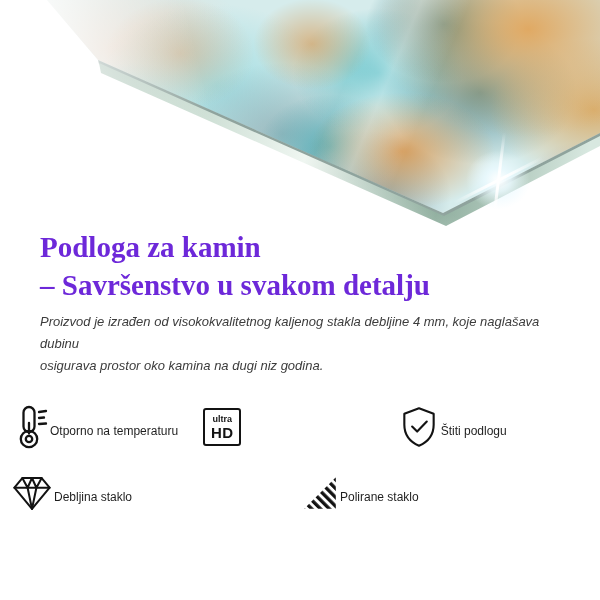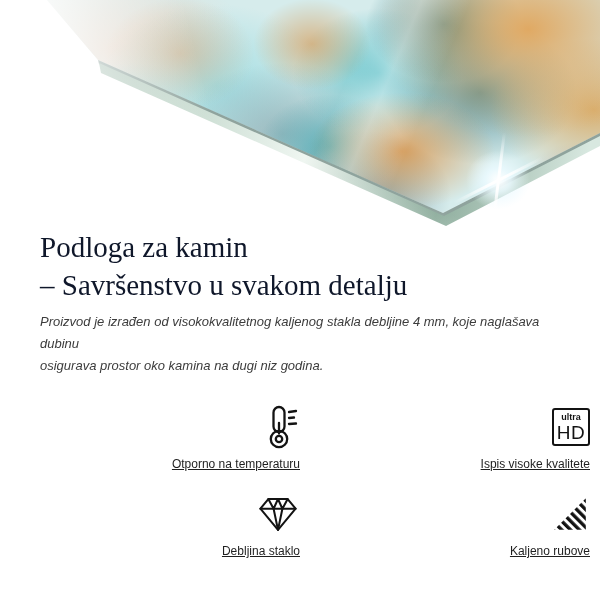--- a/index.html
+++ b/index.html
@@ -61,40 +61,40 @@
   }
   .sparkle .ray-v{
     position:absolute;top:-6px;bottom:-6px;left:50%;width:3px;margin-left:-1px;
     background:linear-gradient(180deg, rgba(255,255,255,0), #fff 42%, #fff 58%, rgba(255,255,255,0));
     transform:rotate(7deg);
   }
   
   .title{
     position:absolute;left:40px;top:228px;width:540px;
     font-family:"Liberation Serif", serif;
-    font-size:29px;line-height:38px;font-weight:400;color:#0f172a;
+    font-size:29px;line-height:38px;font-weight:700;color:#6d28d9;
   }
   .description{
     position:absolute;left:40px;top:311px;width:528px;
     font-size:13px;line-height:22px;color:#3c3c3c;font-style:italic;
   }
   
   .features{position:absolute;left:10px;top:404px;width:580px;}
   .feature-row{display:flex;}
   .feature-row + .feature-row{margin-top:20px;}
-  .feature{flex:1 1 0;display:flex;flex-direction:column;align-items:flex-end;}
+  .feature{flex:1 1 0;display:flex;flex-direction:row;align-items:center;}
   .icon-box{height:46px;display:flex;align-items:center;justify-content:center;}
-  .feature-label{margin-top:7px;font-size:12px;color:#1f1f1f;white-space:nowrap;text-decoration:underline;}
+  .feature-label{margin-top:7px;font-size:12px;color:#1f1f1f;white-space:nowrap;}
   .ico{stroke:#131313;fill:none;stroke-width:2.3;stroke-linecap:round;stroke-linejoin:round;}
   .uhd-box{
     width:34px;height:34px;border:2.5px solid #131313;border-radius:3px;
     display:flex;flex-direction:column;align-items:center;justify-content:center;line-height:1;
   }
   .uhd-top{font-size:9px;font-weight:bold;color:#131313;margin-bottom:1px;}
-  .uhd-bottom{font-size:19px;font-weight:normal;color:#131313;letter-spacing:.5px;}
+  .uhd-bottom{font-size:15px;font-weight:bold;color:#131313;letter-spacing:.5px;}
 </style>
 </head>
 <body>
 
 <div class="photo">
   <div class="glass-panel"></div>
   <div class="glass-seam"></div>
   <div class="glass-edge"></div>
   <div class="photo-fade"></div>
   <div class="sparkle">
@@ -132,23 +132,31 @@
       <div class="feature-label">Otporno na temperaturu</div>
     </div>
 
     <div class="feature">
       <div class="icon-box">
         <div class="uhd-box">
           <span class="uhd-top">ultra</span>
           <span class="uhd-bottom">HD</span>
         </div>
       </div>
-      <div class="feature-label">Ispis visoke kvalitete</div>
     </div>
 
+    <div class="feature">
+      <div class="icon-box">
+        <svg width="44" height="44" viewBox="0 0 48 48">
+          <path class="ico" d="M24 3.5 L40 9.5 V21.5 C40 33.5 33 40.5 24 44.5 C15 40.5 8 33.5 8 21.5 V9.5 Z"></path>
+          <polyline class="ico" points="16.5,23.5 22,29 32.5,18"></polyline>
+        </svg>
+      </div>
+      <div class="feature-label">Štiti podlogu</div>
+    </div>
 
   </div>
   <div class="feature-row">
 
     <div class="feature">
       <div class="icon-box">
         <svg width="44" height="42" viewBox="0 0 50 44">
           <path class="ico" d="M14 5 H36 L45 16 L25 40 L5 16 Z"></path>
           <line class="ico" x1="5" y1="16" x2="45" y2="16" stroke-width="2"></line>
           <polyline class="ico" points="14,5 20,16 25,5 30,16 36,5" stroke-width="2"></polyline>
@@ -163,18 +171,18 @@
       <div class="icon-box">
         <svg width="40" height="40" viewBox="0 0 48 48">
           <defs>
             <pattern id="hatch1" patternUnits="userSpaceOnUse" width="7.5" height="7.5" patternTransform="rotate(-45)">
               <rect x="0" y="0" width="4" height="7.5" fill="#131313"></rect>
             </pattern>
           </defs>
           <path d="M5 43 L43 5 L43 43 Z" fill="url(#hatch1)"></path>
         </svg>
       </div>
-      <div class="feature-label">Kaljeno rubove</div>
+      <div class="feature-label">Polirane staklo</div>
     </div>
 
 
   </div>
 </div>
 
 </body></html>

